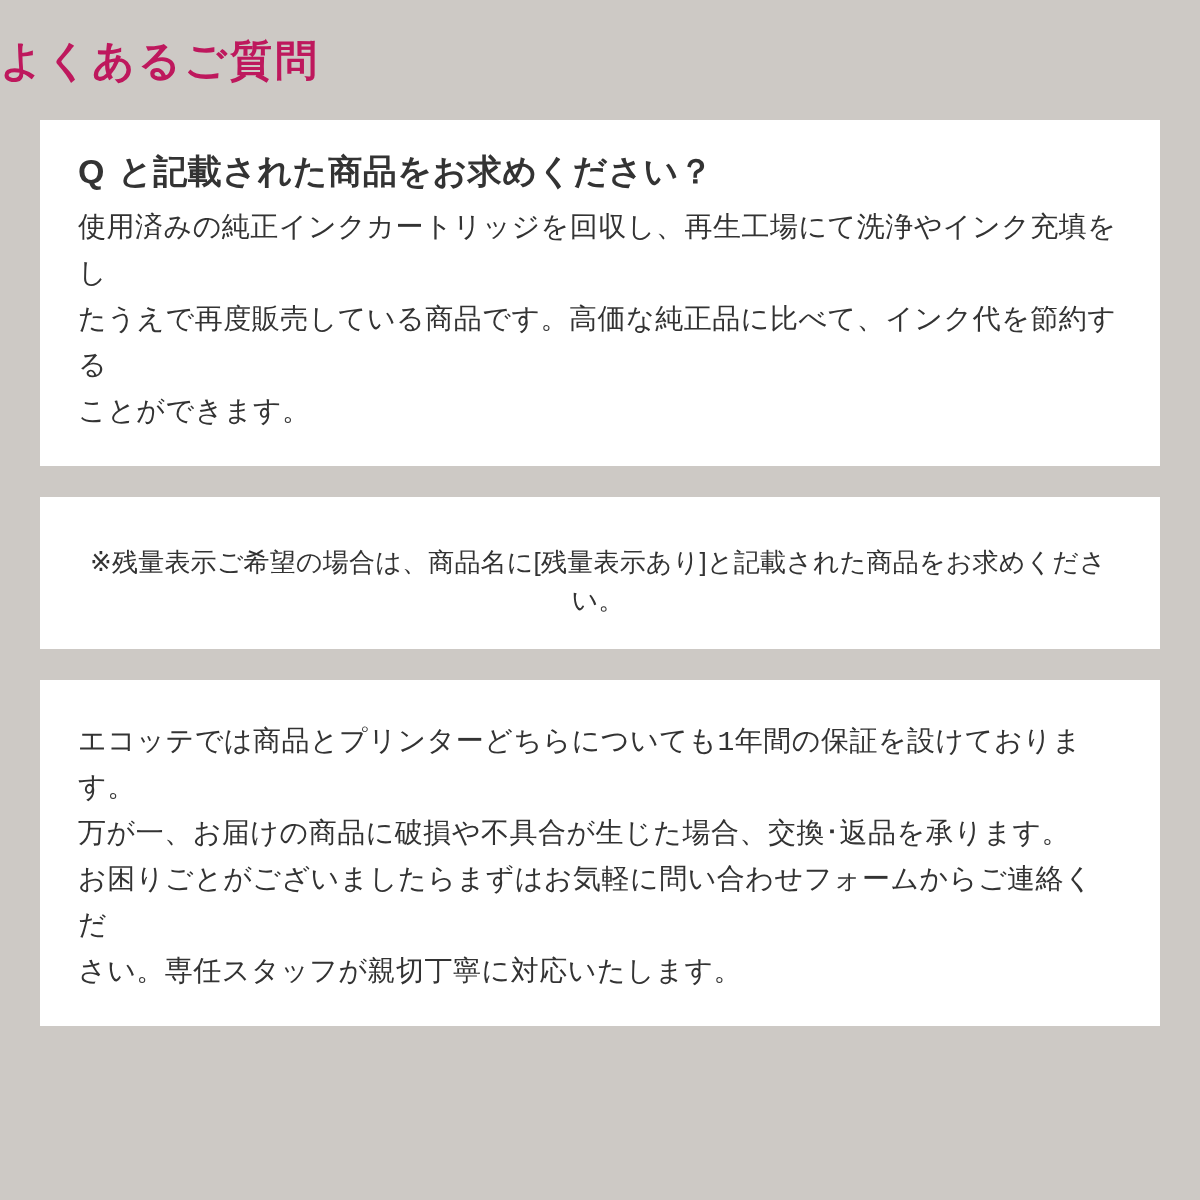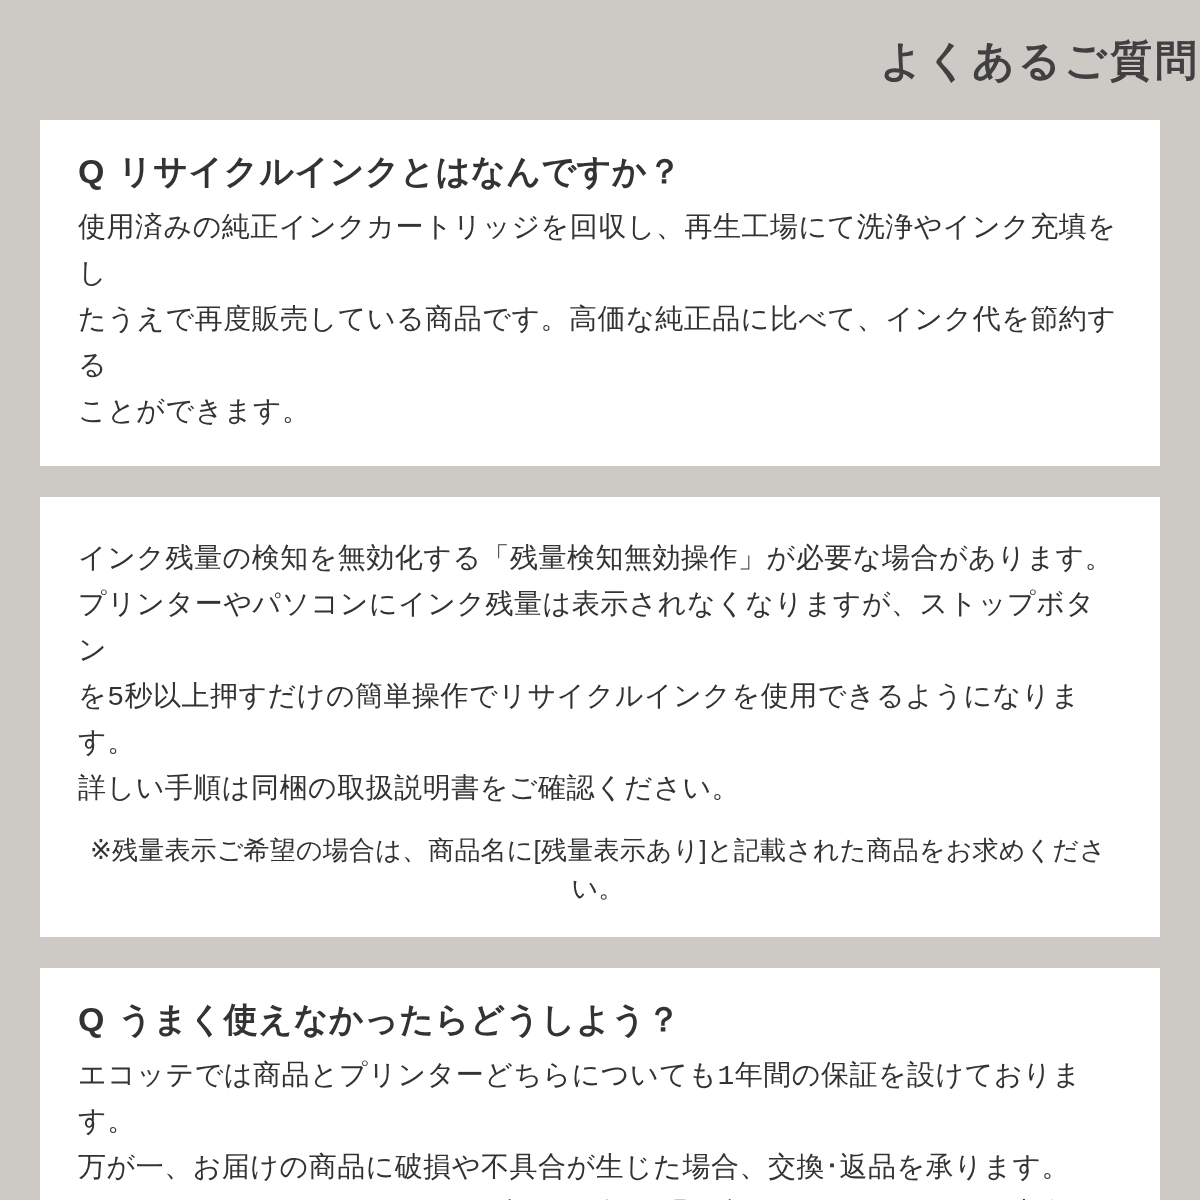--- a/index.html
+++ b/index.html
@@ -10,26 +10,26 @@
     width: 1200px;
     height: 1200px;
     background: #cdc9c5;
     font-family: "Liberation Sans", "DejaVu Sans", sans-serif;
     color: #333333;
     overflow: hidden;
   }
   .page-title {
     margin: 0 0 34px 0;
     padding: 36px 0 0 0;
-    text-align: right;
+    text-align: left;
     font-size: 42px;
     line-height: 50px;
     font-weight: 700;
     letter-spacing: 3px;
-    color: #404040;
+    color: #be185d;
   }
   .faq-card {
     background: #ffffff;
     margin: 0 40px 31px 40px;
     padding: 28px 42px 30px 38px;
   }
   .q-line {
     margin: 0;
     font-size: 34px;
     line-height: 46px;
@@ -64,39 +64,32 @@
 </style>
 </head>
 <body>
 
 <div class="page">
 
   <h1 class="page-title">よくあるご質問</h1>
 
   <section class="faq-card">
     <h2 class="q-line">
-      <span class="q-label">Q</span><span class="q-text">リサイクルインクとはなんですか？</span>
+      <span class="q-label">Q</span><span class="q-text">と記載された商品をお求めください？</span>
     </h2>
     <p class="answer">使用済みの純正インクカートリッジを回収し、再生工場にて洗浄やインク充填をし
 たうえで再度販売している商品です。高価な純正品に比べて、インク代を節約する
 ことができます。</p>
   </section>
 
   <section class="faq-card">
-    <p class="answer">インク残量の検知を無効化する「残量検知無効操作」が必要な場合があります。
-プリンターやパソコンにインク残量は表示されなくなりますが、ストップボタン
-を5秒以上押すだけの簡単操作でリサイクルインクを使用できるようになります。
-詳しい手順は同梱の取扱説明書をご確認ください。</p>
     <p class="note">※残量表示ご希望の場合は、商品名に[残量表示あり]と記載された商品をお求めください。</p>
   </section>
 
   <section class="faq-card">
-    <h2 class="q-line">
-      <span class="q-label">Q</span><span class="q-text">うまく使えなかったらどうしよう？</span>
-    </h2>
     <p class="answer">エコッテでは商品とプリンターどちらについても1年間の保証を設けております。
 万が一、お届けの商品に破損や不具合が生じた場合、交換･返品を承ります。
 お困りごとがございましたらまずはお気軽に問い合わせフォームからご連絡くだ
 さい。専任スタッフが親切丁寧に対応いたします。</p>
 
   </section>
 
 </div>
 
 </body></html>

